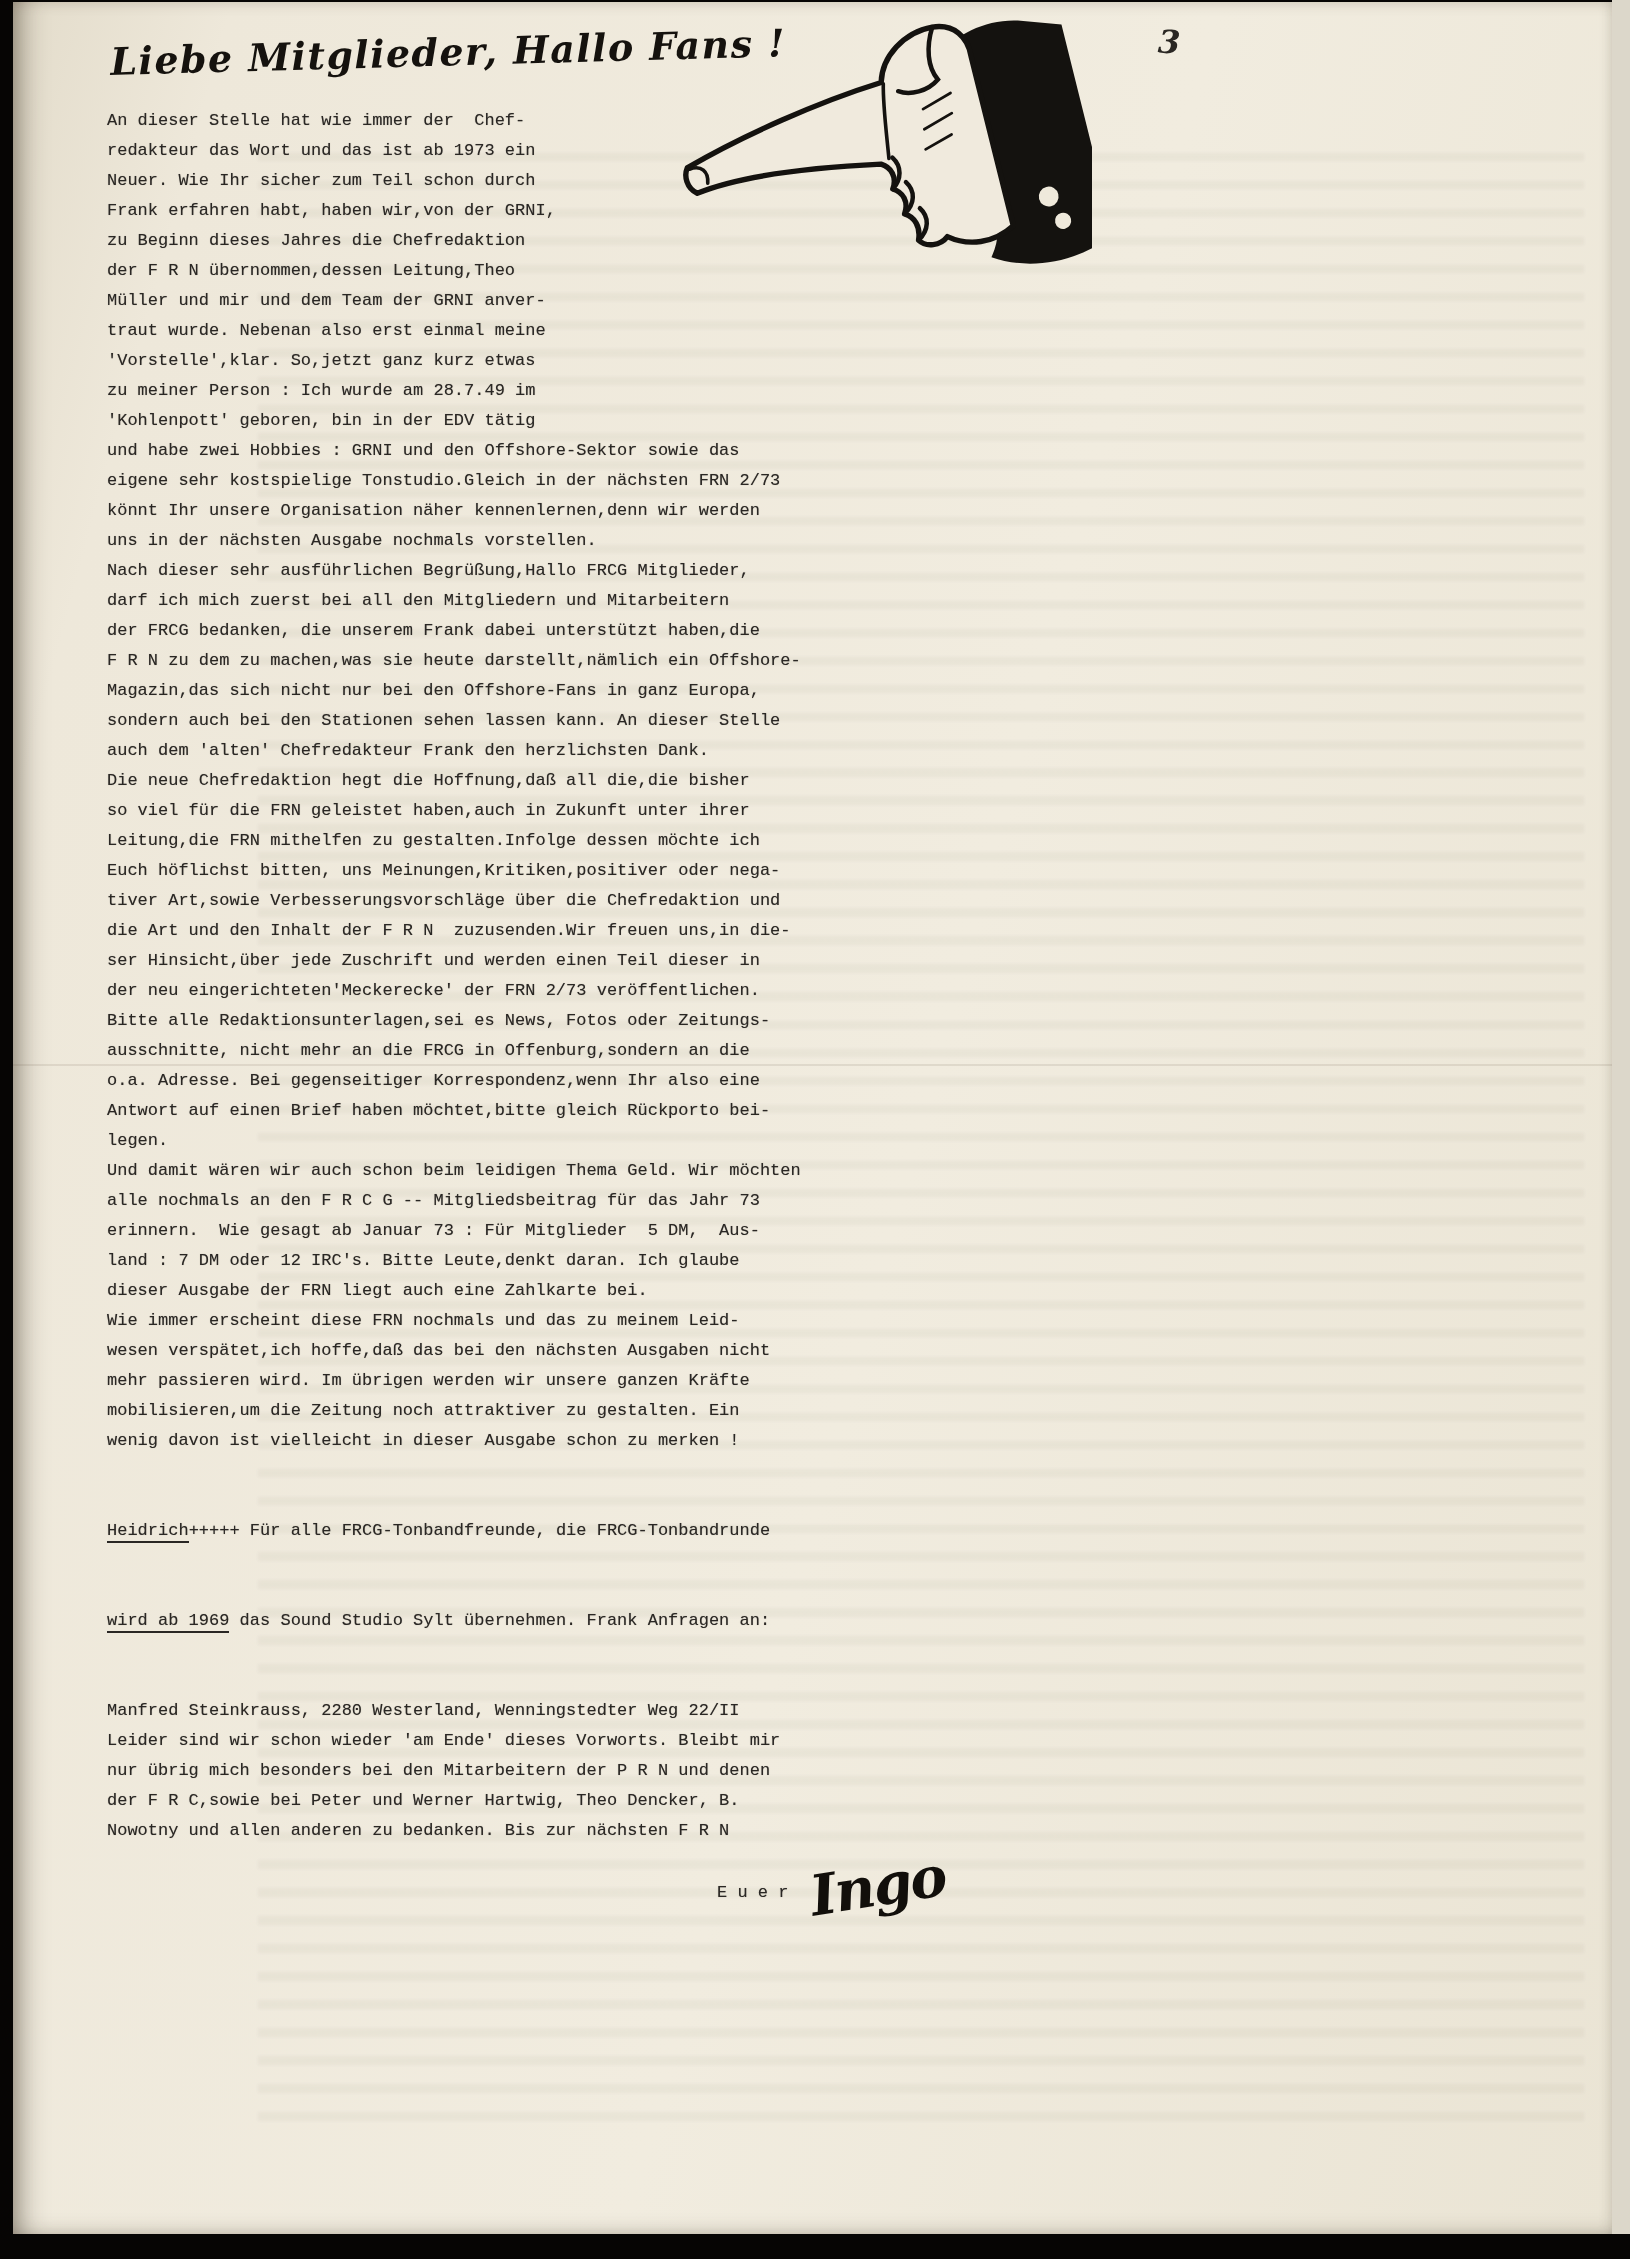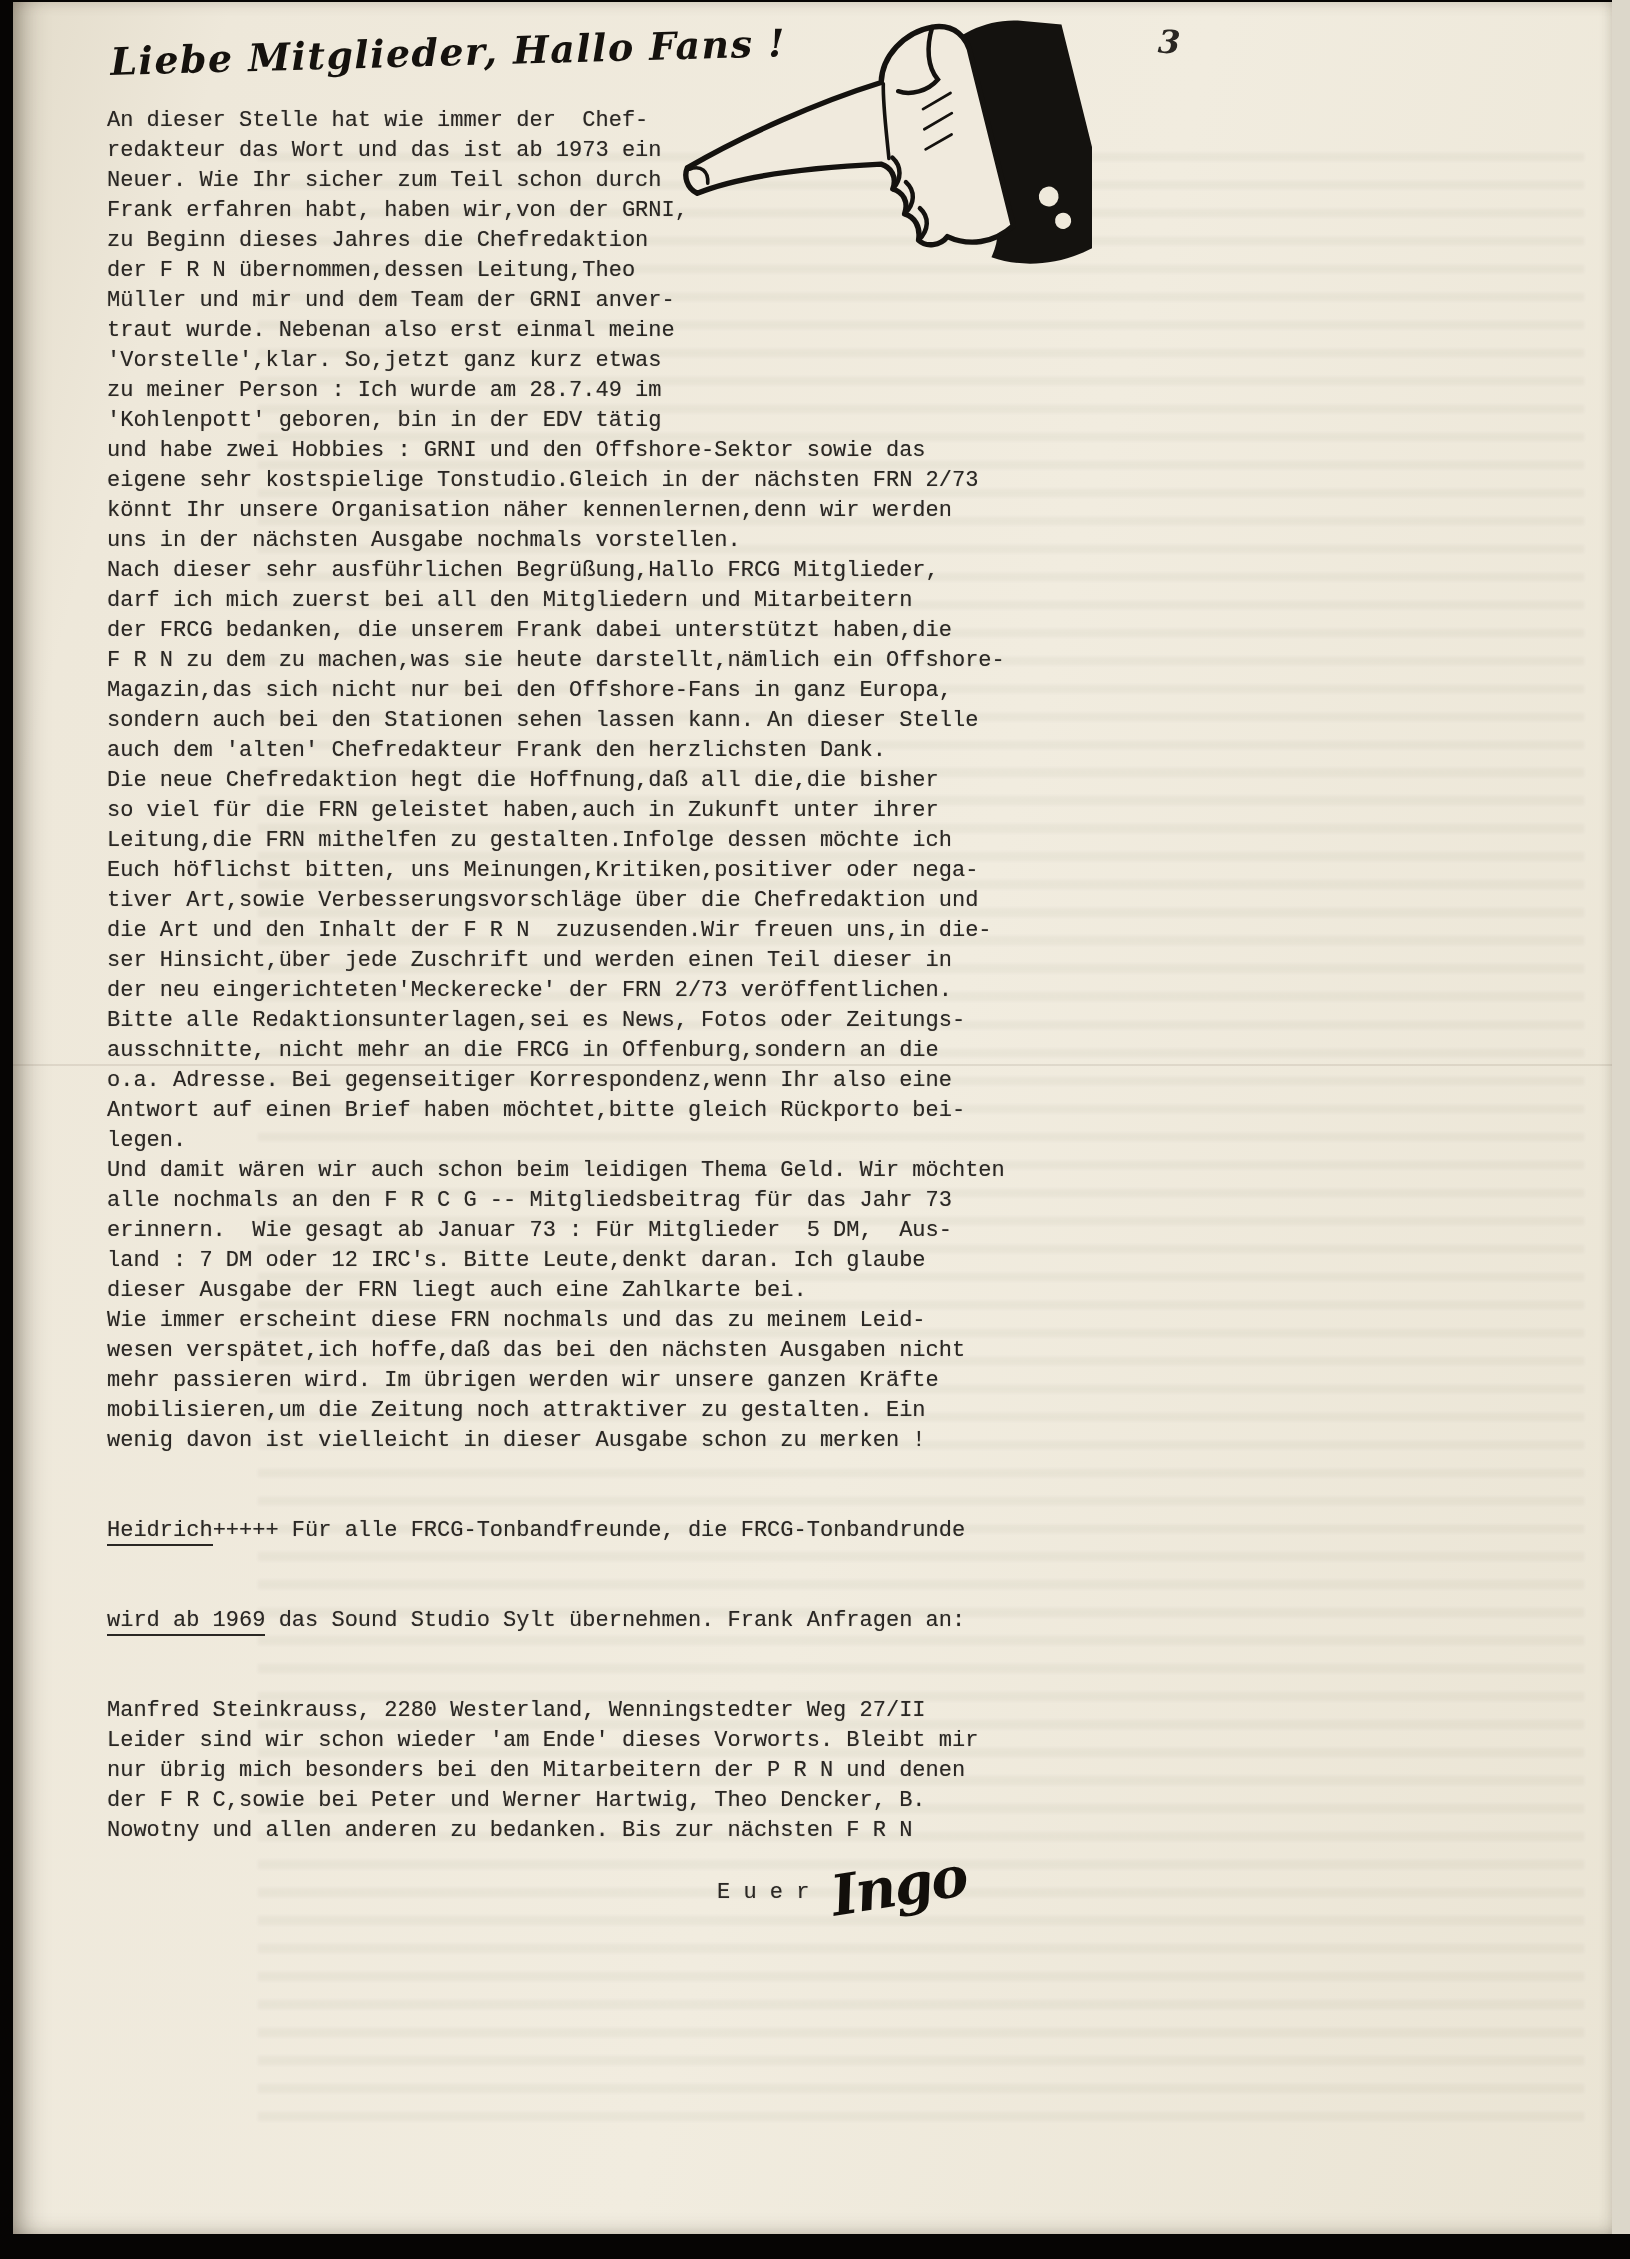--- a/index.html
+++ b/index.html
@@ -51,21 +51,21 @@
     font:italic 700 38px/1.15 "DejaVu Serif",serif;
     letter-spacing:1.4px;
     color:#15120e;
     margin:0 0 22.6px 3.8px;
     transform:rotate(-1.6deg);
     transform-origin:left bottom;
     white-space:nowrap;
   }
   .tw{
     font-family:"Liberation Mono","DejaVu Sans Mono",monospace;
-    font-size:22px;line-height:30px;
+    font-size:17px;line-height:30px;
     color:#2a2724;
     white-space:pre;
     margin:0;
     text-shadow:0 0 0.9px rgba(35,32,28,.4);
   }
   .gap{}
   .hand{
     float:right;
     width:414px;height:381px;
     margin:-55px -58px 0 17px;
@@ -188,21 +188,21 @@
 wesen verspätet,ich hoffe,daß das bei den nächsten Ausgaben nicht
 mehr passieren wird. Im übrigen werden wir unsere ganzen Kräfte
 mobilisieren,um die Zeitung noch attraktiver zu gestalten. Ein
 wenig davon ist vielleicht in dieser Ausgabe schon zu merken !</pre>
 
     <div class="tw gap">
       <div><span class="u-double">Heidrich</span><span>+++++ Für alle FRCG-Tonbandfreunde, die FRCG-Tonbandrunde</span></div>
       <div><span class="u-double">wird ab 1969</span><span> das Sound Studio Sylt übernehmen. Frank Anfragen an:</span></div>
     </div>
 
-    <pre class="tw gap">Manfred Steinkrauss, 2280 Westerland, Wenningstedter Weg 27/II</pre>
+    <pre class="tw gap">Manfred Steinkrauss, 2280 Westerland, Wenningstedter Weg 22/II</pre>
 
 
     <pre class="tw gap">Leider sind wir schon wieder 'am Ende' dieses Vorworts. Bleibt mir
 nur übrig mich besonders bei den Mitarbeitern der P R N und denen
 der F R C,sowie bei Peter und Werner Hartwig, Theo Dencker, B.
 Nowotny und allen anderen zu bedanken. Bis zur nächsten F R N</pre>
 
     <div class="signoff-row">
       <span class="tw">E u e r</span>
       <span class="signature">Ingo</span>

